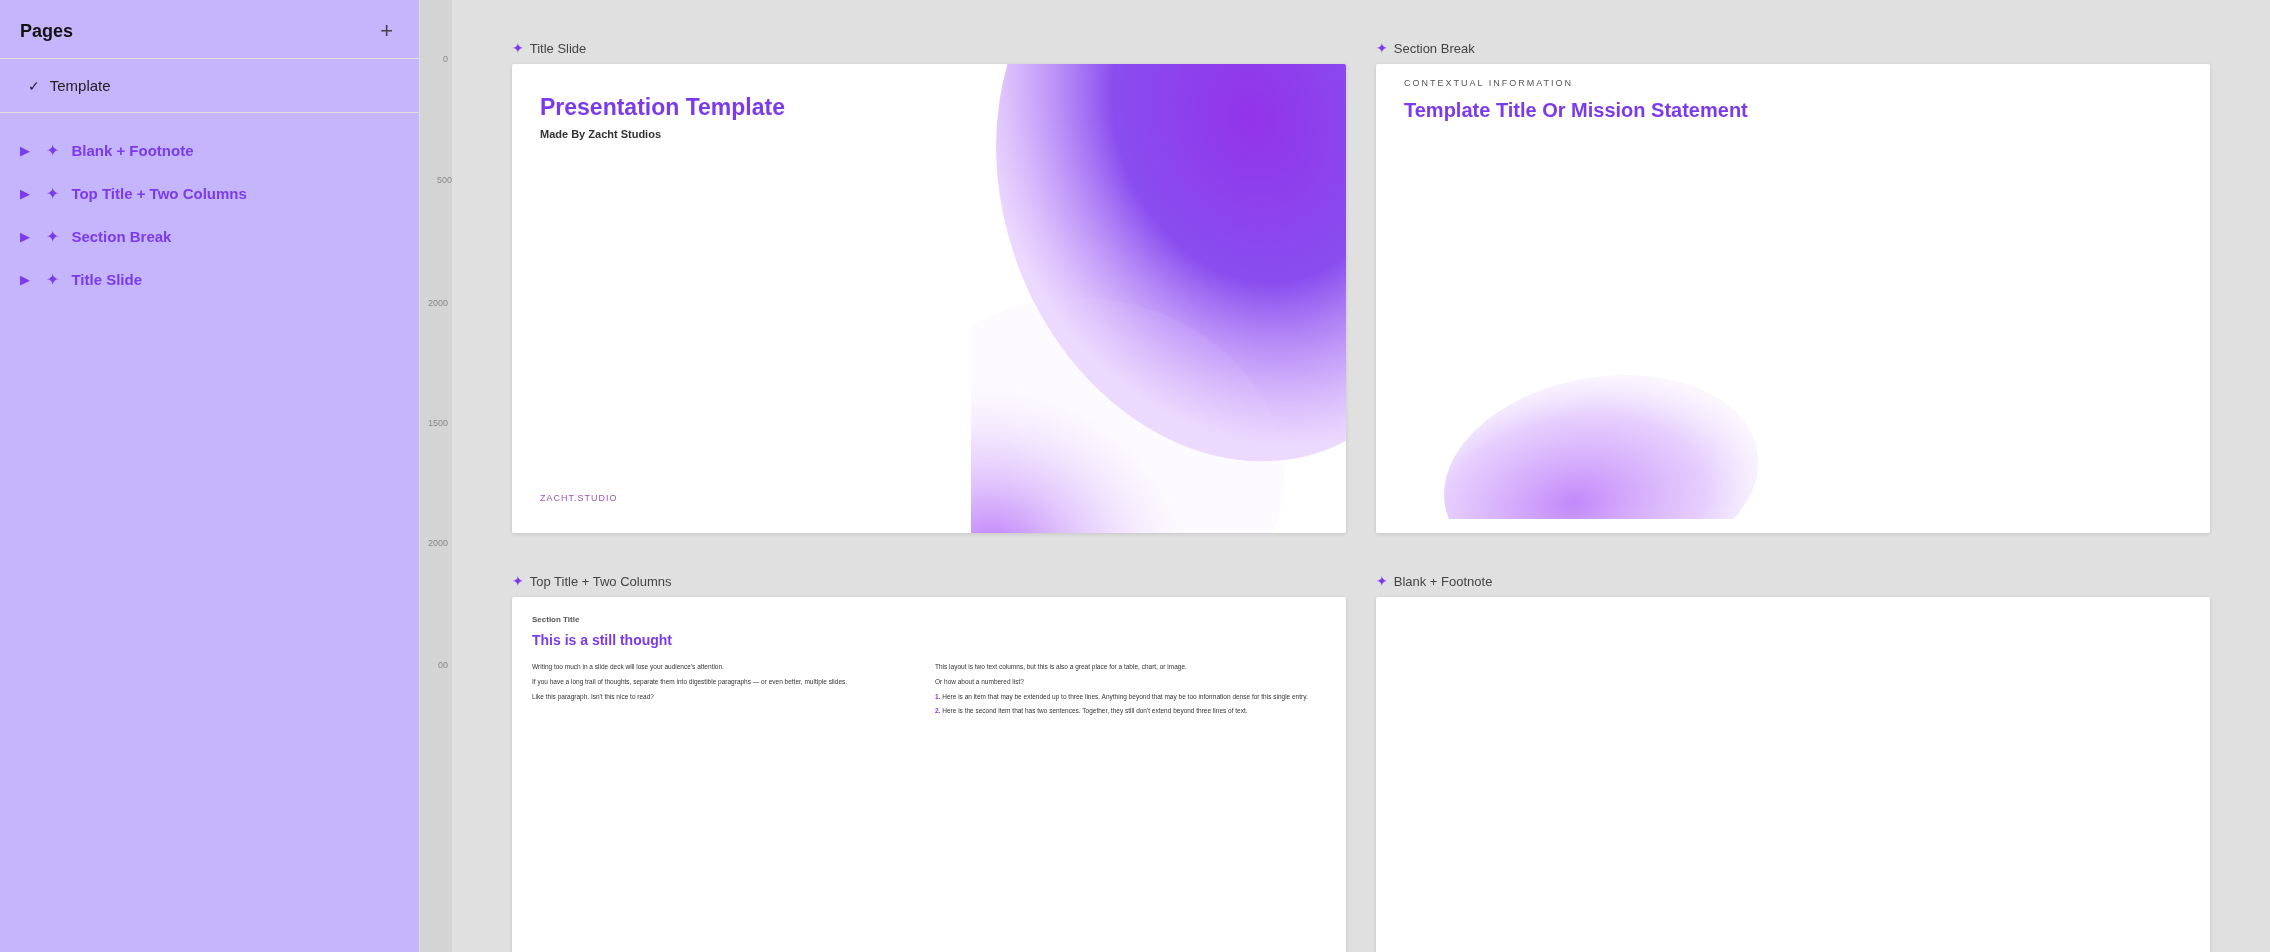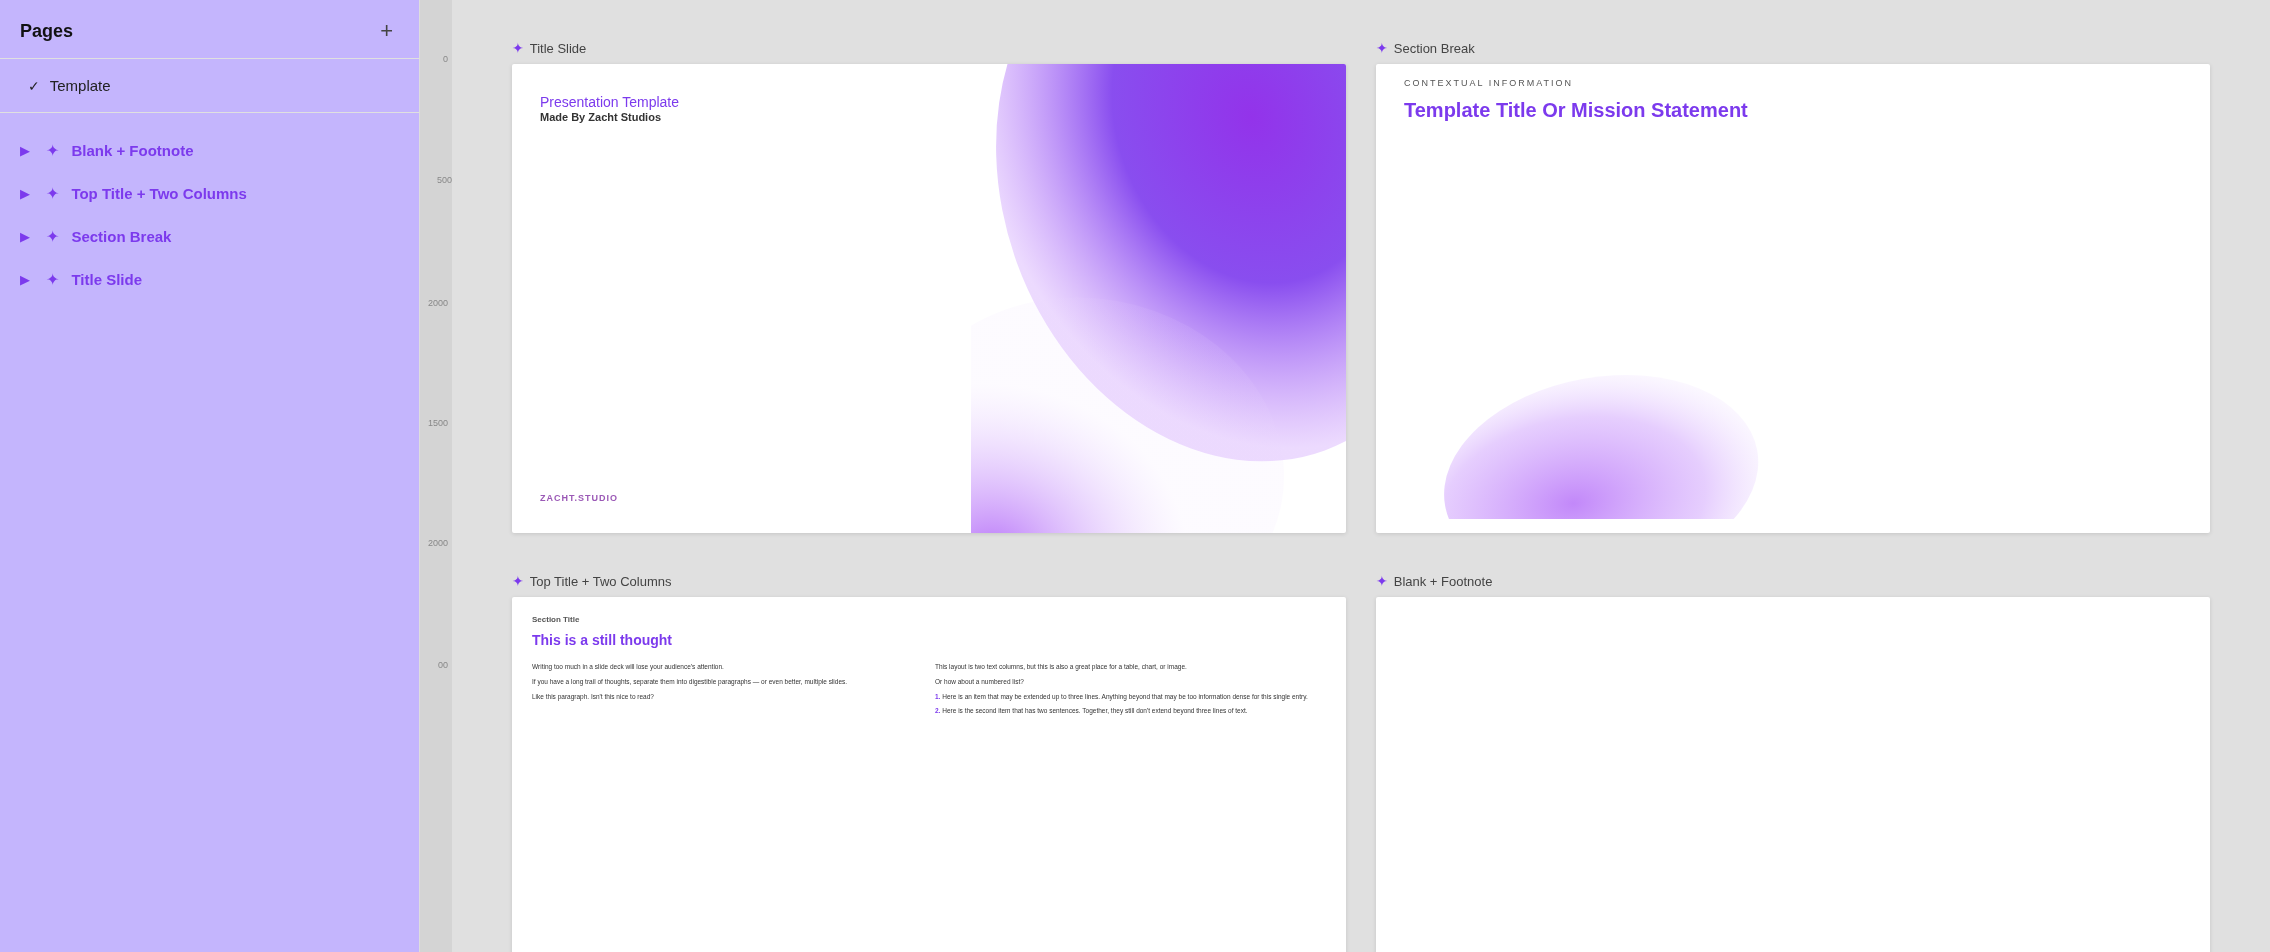--- a/index.html
+++ b/index.html
@@ -161,36 +161,36 @@
       align-items: stretch;
     }
     .title-slide-content {
       padding: 30px 28px;
       flex: 1;
       display: flex;
       flex-direction: column;
       justify-content: space-between;
     }
     .title-slide-main-title {
-      font-size: 14px;
-      font-weight: 400;
+      font-size: 23px;
+      font-weight: 700;
       color: #7c3aed;
       line-height: 1.2;
+      margin-bottom: 6px;
     }
     .title-slide-subtitle {
       font-size: 11px;
       font-weight: 600;
       color: #333;
     }
     .title-slide-footer {
       font-size: 9px;
       color: #9b59b6;
       letter-spacing: 1px;
       text-transform: uppercase;
-      font-weight: bold;
     }
     .title-slide-graphic {
       width: 45%;
       position: relative;
       overflow: hidden;
     }
     .purple-blob {
       position: absolute;
       top: -10%;
       right: -10%;

